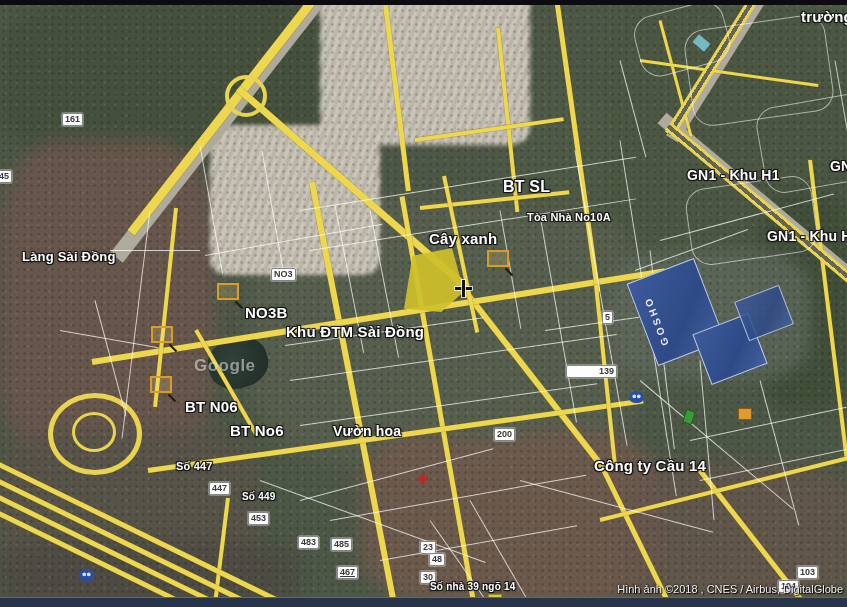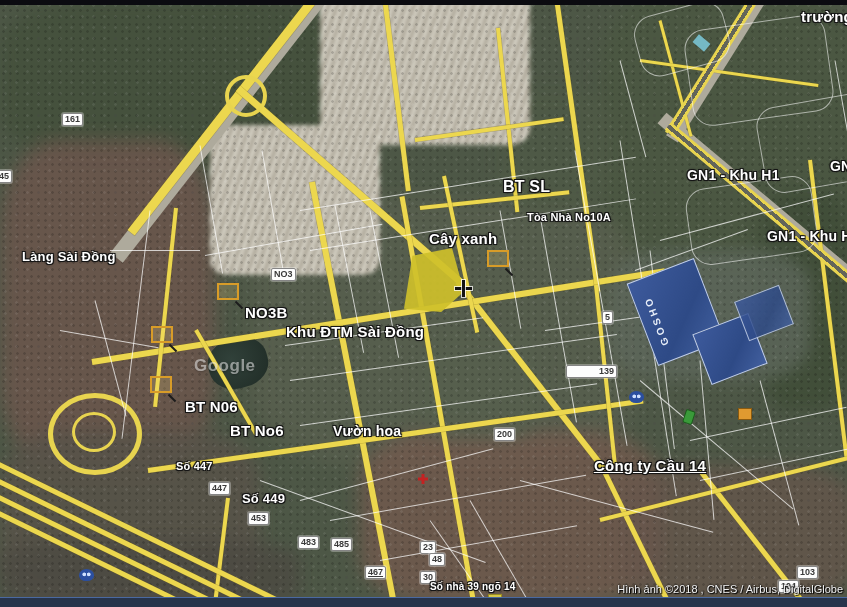--- a/index.html
+++ b/index.html
@@ -183,36 +183,36 @@
         <div class="map-label" style="left: 503px; top: 178px; font-size: 16px;">BT SL</div>
         <div class="map-label" style="left: 527px; top: 211px; font-size: 11px;">Tòa Nhà No10A</div>
         <div class="map-label" style="left: 429px; top: 230px; font-size: 15px;">Cây xanh</div>
         <div class="map-label" style="left: 687px; top: 167px; font-size: 14px;">GN1 - Khu H1</div>
         <div class="map-label" style="left: 830px; top: 158px; font-size: 14px;">GN</div>
         <div class="map-label" style="left: 767px; top: 228px; font-size: 14px;">GN1 - Khu H6</div>
         <div class="map-label" style="left: 185px; top: 398px; font-size: 15px;">BT N06</div>
         <div class="map-label" style="left: 230px; top: 422px; font-size: 15px;">BT No6</div>
         <div class="map-label" style="left: 333px; top: 423px; font-size: 14px;">Vườn hoa</div>
         <div class="map-label" style="left: 176px; top: 460px; font-size: 11px;">Số 447</div>
-        <div class="map-label" style="left: 242px; top: 491px; font-size: 13px; text-align: center;">Số 449</div>
-        <div class="map-label" style="left: 594px; top: 457px; font-size: 15px; text-decoration: underline;">Công ty Cầu 14</div>
+        <div class="map-label" style="left: 242px; top: 491px; font-size: 10px; text-align: center;">Số 449</div>
+        <div class="map-label" style="left: 594px; top: 457px; font-size: 15px;">Công ty Cầu 14</div>
         <div class="map-label" style="left: 430px; top: 581px; font-size: 10px;">Số nhà 39 ngõ 14</div>
       </div>
     <div id="pills">
         <div class="pill" style="left: 62px; top: 113px;">161</div>
         <div class="pill" style="left: -4px; top: 170px;">45</div>
         <div class="pill" style="left: 271px; top: 268px;">NO3</div>
         <div class="pill" style="left: 602px; top: 311px;">5</div>
         <div class="pill" style="left: 566px; top: 365px; padding-left: 32px;">139</div>
         <div class="pill" style="left: 494px; top: 428px;">200</div>
         <div class="pill" style="left: 209px; top: 482px;">447</div>
         <div class="pill" style="left: 248px; top: 512px;">453</div>
         <div class="pill" style="left: 298px; top: 536px;">483</div>
         <div class="pill" style="left: 331px; top: 538px;">485</div>
-        <div class="pill" style="left: 365px; top: 566px; text-decoration: underline;">467</div>
+        <div class="pill" style="left: 337px; top: 566px; text-decoration: underline;">467</div>
         <div class="pill" style="left: 420px; top: 541px;">23</div>
         <div class="pill" style="left: 429px; top: 553px;">48</div>
         <div class="pill" style="left: 420px; top: 571px;">30</div>
         <div class="pill" style="left: 797px; top: 566px;">103</div>
         <div class="pill" style="left: 778px; top: 580px;">104</div>
       </div>
     <div id="markers">
         <div class="marker m-crosshair" style="left: 455px; top: 280px;"></div>
         <div class="marker m-red-cross" style="left: 418px; top: 474px;"></div>
         <div class="marker m-blue-poi" style="left: 629px; top: 391px;"></div>

